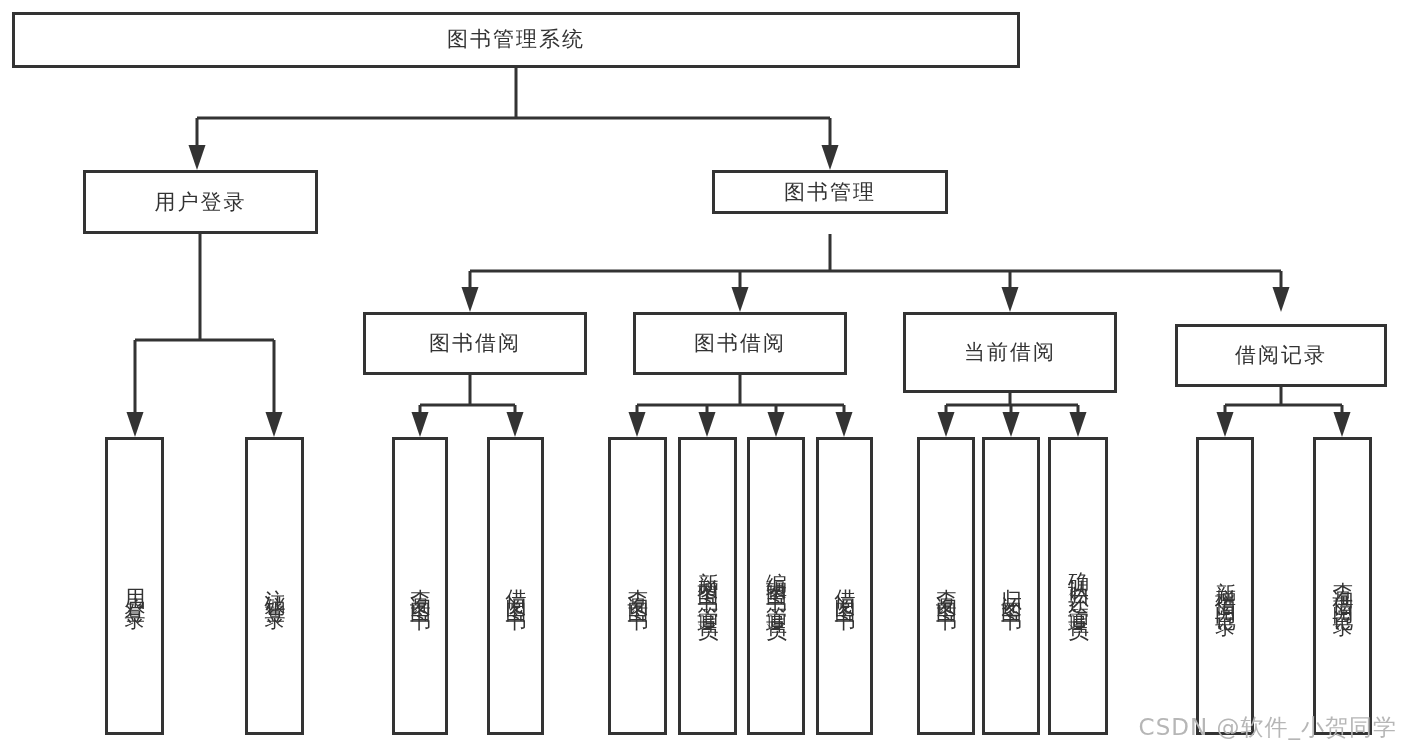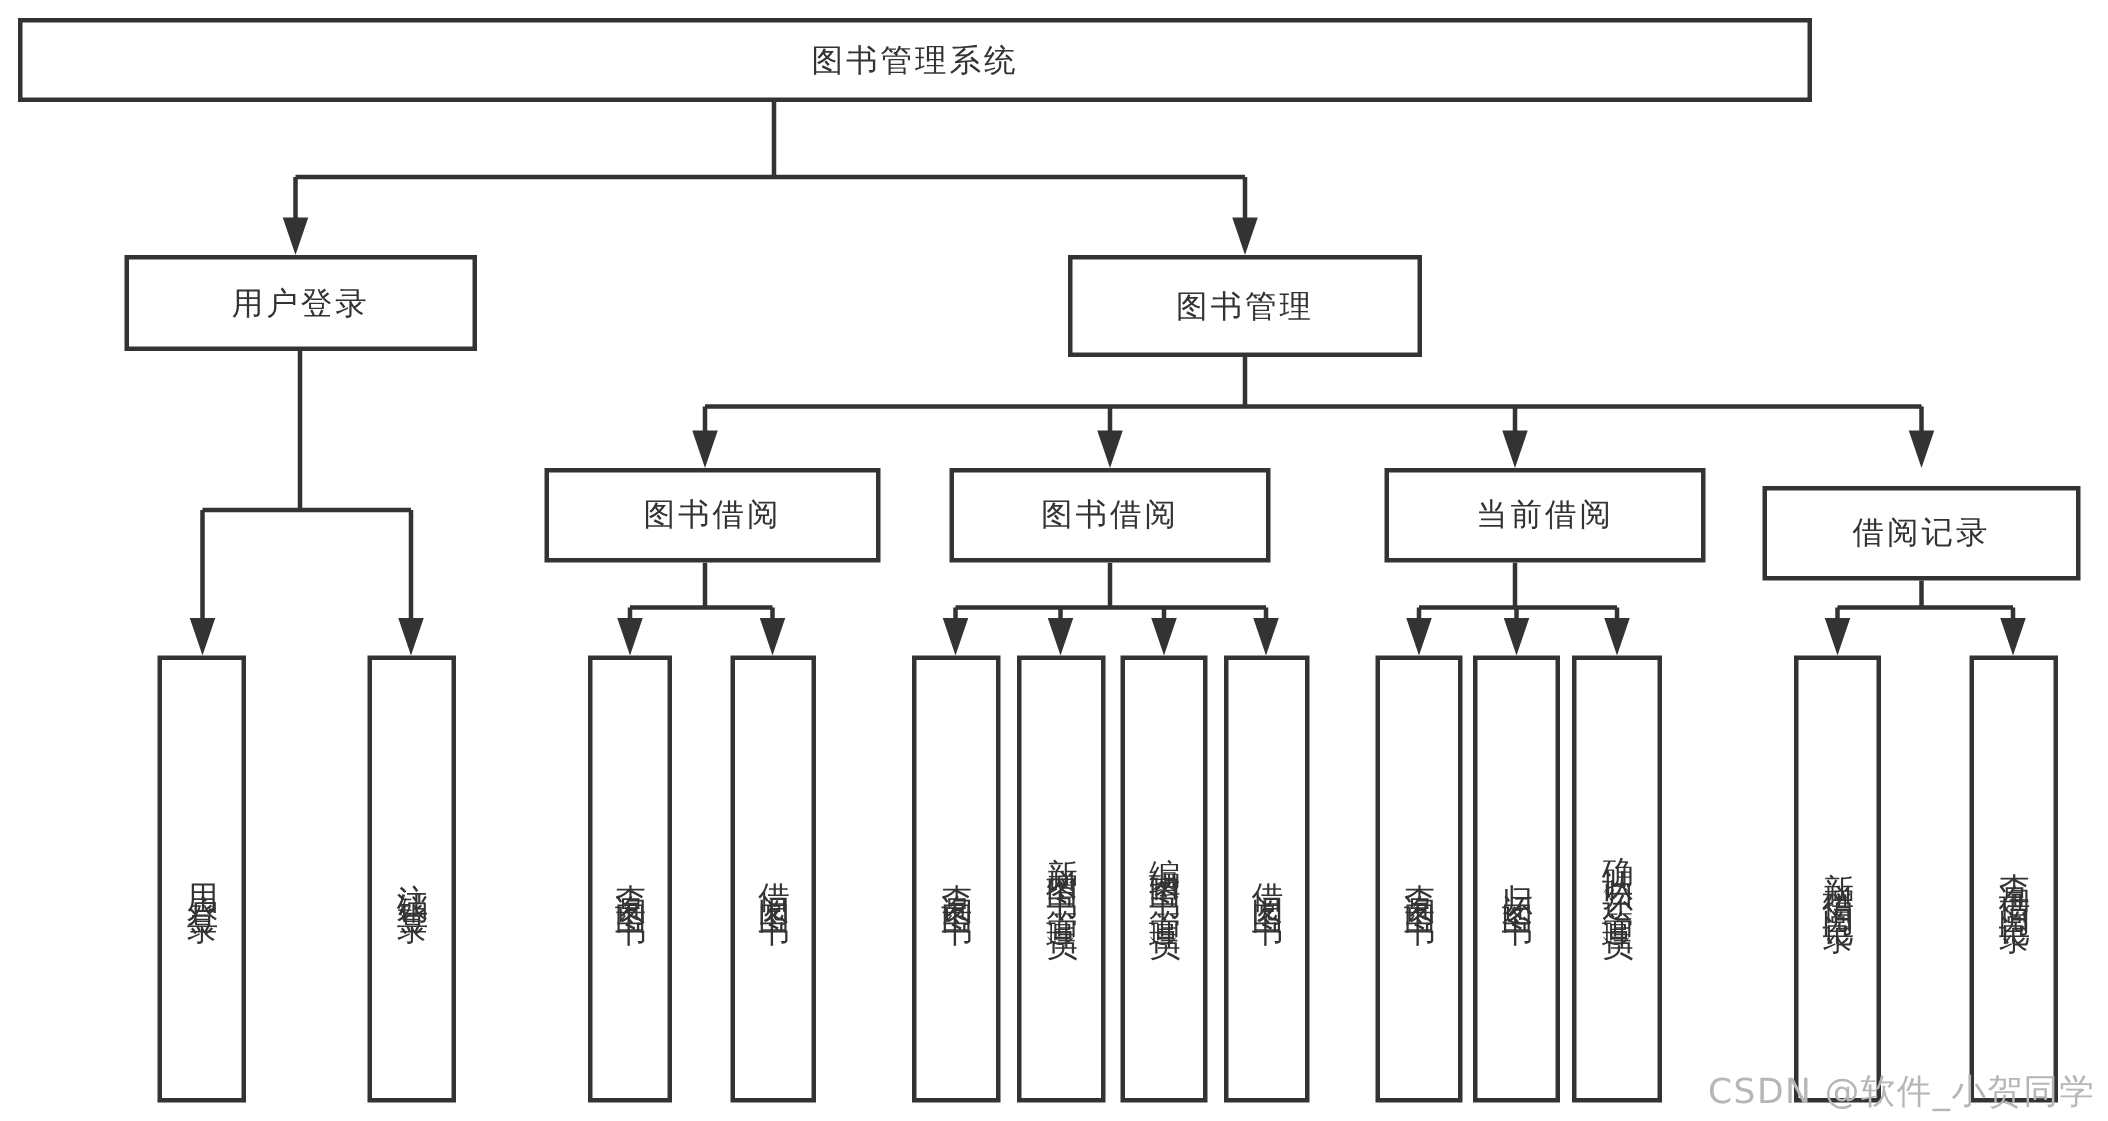--- a/index.html
+++ b/index.html
@@ -7,26 +7,26 @@
        font-family:"DejaVu Sans","Liberation Sans",sans-serif;}
   .canvas{position:relative;width:1405px;height:747px;background:#ffffff;}
   svg.wires{position:absolute;left:0;top:0;z-index:1;}
   .box{position:absolute;box-sizing:border-box;border:3px solid #333333;
        background:#ffffff;display:flex;align-items:center;justify-content:center;
        color:#333333;z-index:2;}
   .hlabel{font-size:21px;letter-spacing:2px;white-space:nowrap;line-height:1;}
   .vlabel{writing-mode:vertical-rl;font-size:21px;letter-spacing:7px;
           line-height:1;white-space:nowrap;}
   
-  .n-root{left:12px;top:12px;width:1196px;height:56px;}
+  .n-root{left:12px;top:12px;width:1008px;height:56px;font-family:Liberation Mono, monospace;}
   .n-user-login{left:83px;top:170px;width:235px;height:64px;}
-  .n-book-mgmt{left:712px;top:170px;width:236px;height:68px;}
+  .n-book-mgmt{left:712px;top:170px;width:236px;height:44px;}
   .n-new-book{left:363px;top:312px;width:224px;height:63px;}
   .n-book-borrow{left:633px;top:312px;width:214px;height:63px;}
-  .n-current-borrow{left:903px;top:312px;width:214px;height:63px;margin-left:20px;}
+  .n-current-borrow{left:903px;top:312px;width:214px;height:81px;}
   .n-borrow-record{left:1175px;top:324px;width:212px;height:63px;}
   .leaf{top:437px;height:298px;}
   .n-ul-login{left:105px;width:59px;}
   .n-ul-logout{left:245px;width:59px;}
   .n-nb-query{left:392px;width:56px;}
   .n-nb-borrow{left:487px;width:57px;}
   .n-bb-query{left:608px;width:59px;}
   .n-bb-add{left:678px;width:59px;}
   .n-bb-edit{left:747px;width:58px;}
   .n-bb-borrow{left:816px;width:57px;}

